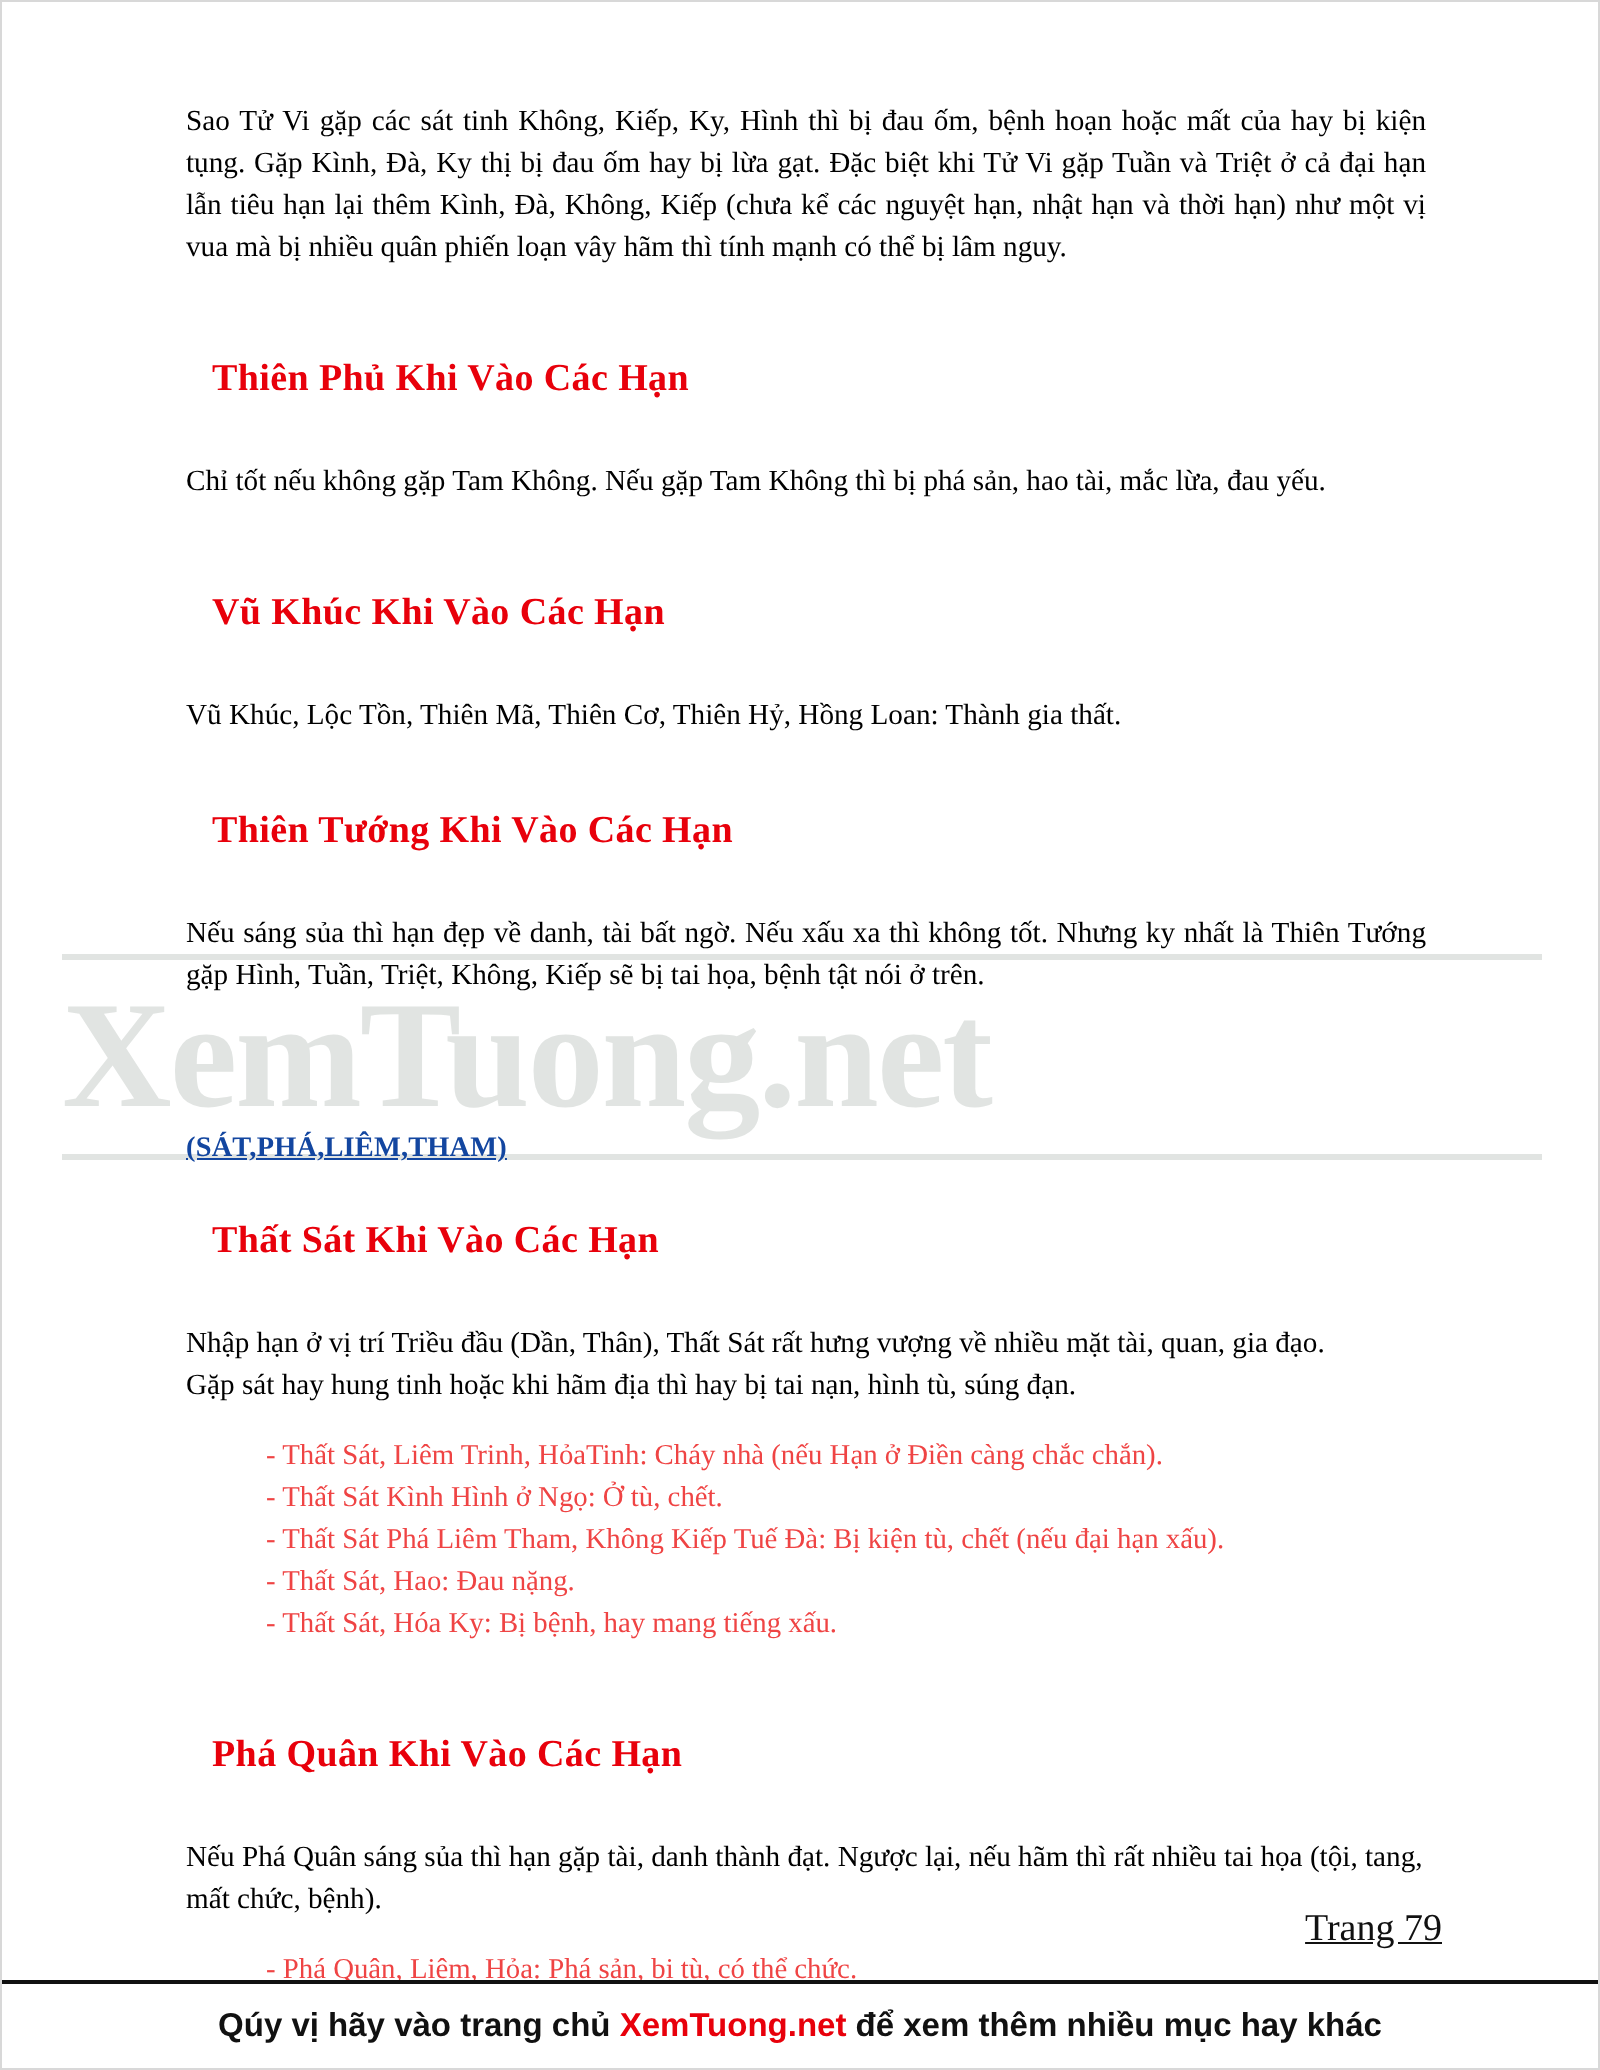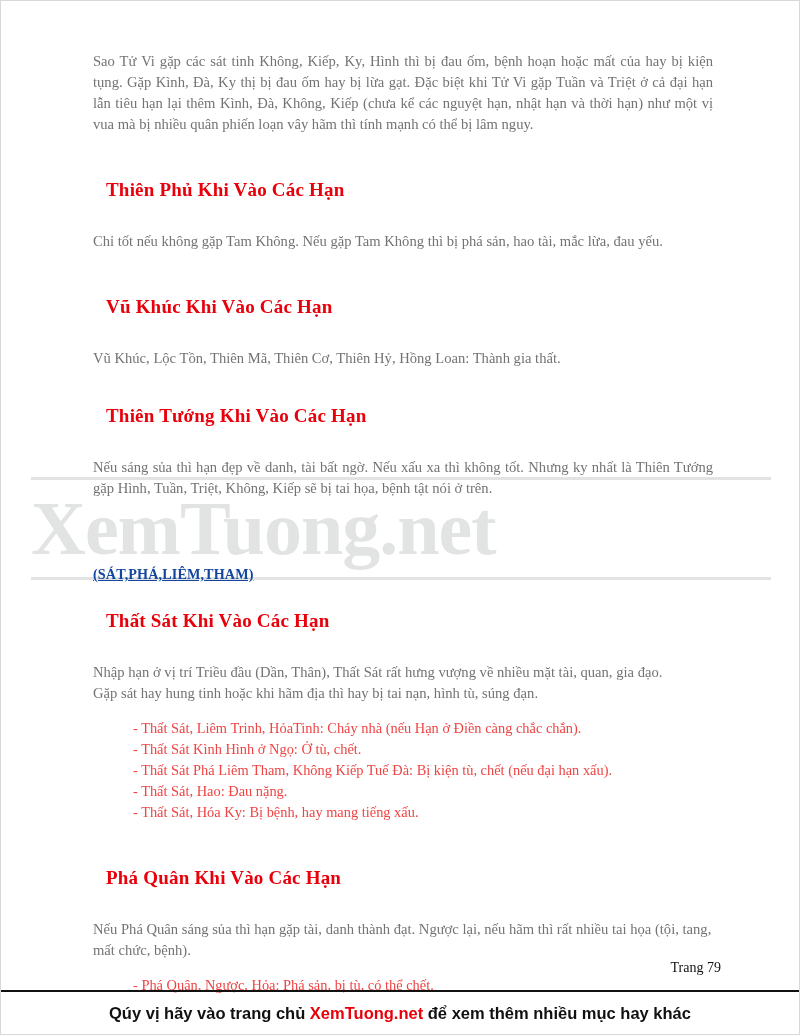--- a/index.html
+++ b/index.html
@@ -27,21 +27,21 @@
     position: absolute;
     left: 92px;
     top: 50px;
     width: 620px;
   }
   p.body-text {
     margin: 0 0 0 0;
     font-size: 14.6px;
     line-height: 21px;
     text-align: justify;
-    color: #737373;
+    color: #000000;
   }
   p.body-text.nojust {
     text-align: left;
   }
   h2.red-heading {
     margin: 13px;
     font-size: 19px;
     font-weight: bold;
     color: #e8000b;
     letter-spacing: 0.2px;
@@ -96,22 +96,23 @@
     width: 740px;
     height: 3px;
     background: rgba(120, 130, 125, 0.22);
   }
   .wm-bar.top { top: 6px; }
   .wm-bar.bottom { bottom: 6px; }
   .page-number {
     position: absolute;
     right: 78px;
     bottom: 58px;
-    font-size: 14px;
+    font-size: 19px;
     color: #111;
+    text-decoration: underline;
   }
   .footer-bar {
     position: absolute;
     left: 0;
     right: 0;
     bottom: 0;
     height: 42px;
     border-top: 2px solid #111;
     display: flex;
     align-items: center;
@@ -178,21 +179,21 @@
       <li>- Thất Sát, Hóa Ky: Bị bệnh, hay mang tiếng xấu.</li>
     </ul>
 
     <div class="sp-30"></div>
     <h2 class="red-heading">Phá Quân Khi Vào Các Hạn</h2>
     <div class="sp-16"></div>
     <p class="body-text nojust">Nếu Phá Quân sáng sủa thì hạn gặp tài, danh thành đạt. Ngược lại, nếu hãm thì rất nhiều tai họa (tội, tang, mất chức, bệnh).</p>
 
     <div class="sp-14"></div>
     <ul class="dash-list">
-      <li>- Phá Quân, Ngược, Hỏa: Phá sản, bị tù, có thể chết.</li>
+      <li>- Phá Quân, Liêm, Hỏa: Phá sản, bị tù, có thể chức.</li>
     </ul>
 
   </div>
 
   <div class="page-number">Trang 79</div>
 
   <div class="footer-bar">
     <div class="footer-text">
       <span>Qúy vị hãy vào trang chủ </span><span class="brand">XemTuong.net</span><span> để xem thêm nhiều mục hay khác</span>
     </div>

